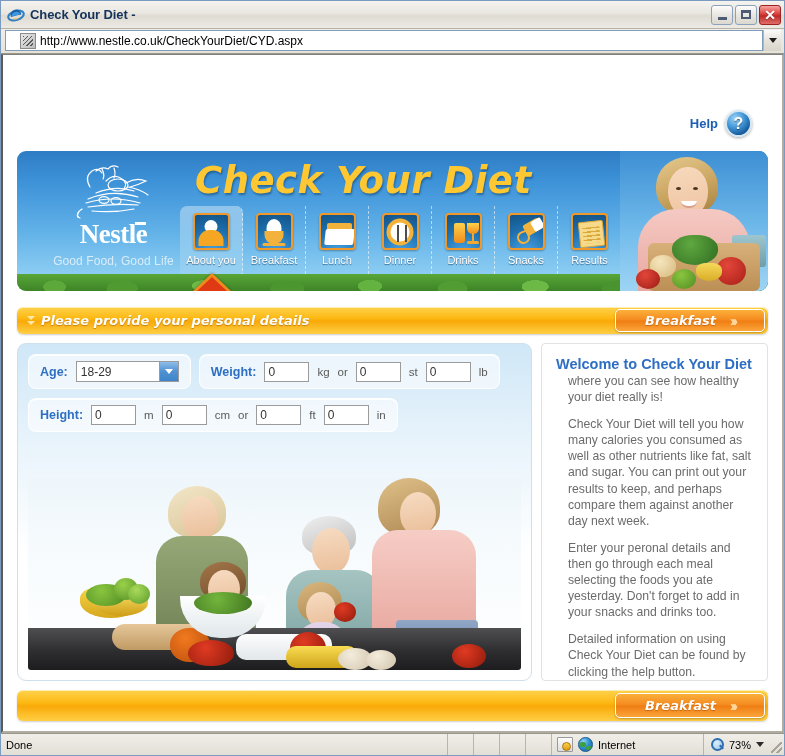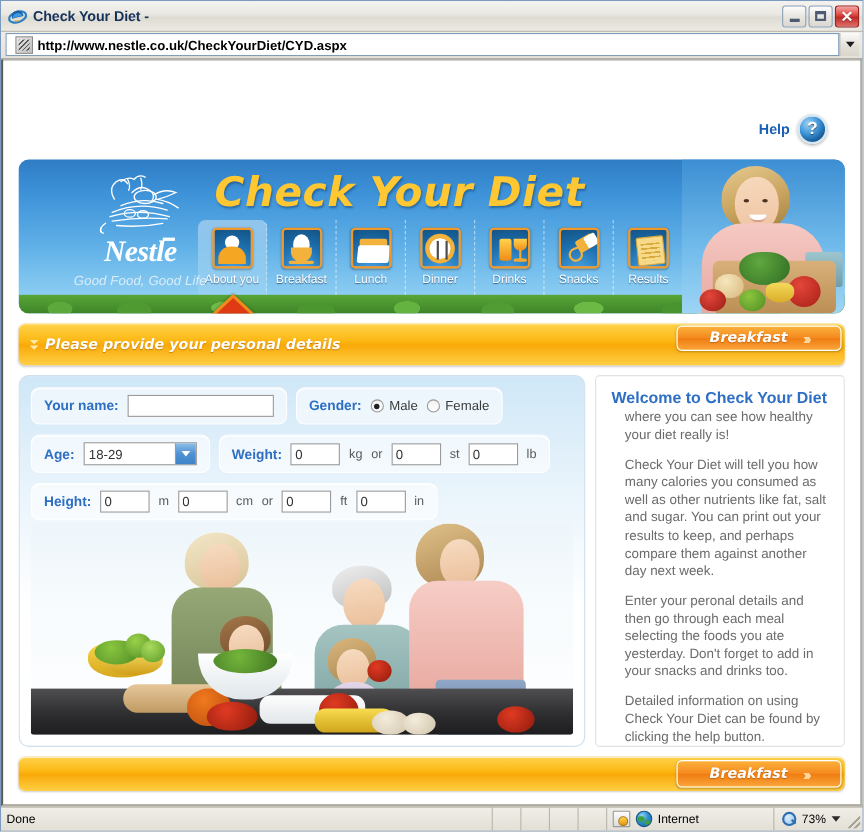--- a/index.html
+++ b/index.html
@@ -65,22 +65,21 @@
     display: flex; align-items: center;
     padding: 1px 3px 2px 4px;
     background: linear-gradient(180deg,#f0eee8 0%, #e5e2da 100%);
     border-bottom: 1px solid #9a9689;
   }
   .addr-field {
     flex: 1 1 auto; height: 21px;
     background: #fff;
     border: 1px solid #7f9db9;
     display: flex; align-items: center;
-    padding-left: 8px;
-    font-weight: bold;
+    padding-left: 14px;
   }
   .addr-icon {
     width: 16px; height: 16px; flex: 0 0 16px;
     margin-right: 4px;
     background: linear-gradient(135deg,#e8e8e8,#bdbdbd);
     border: 1px solid #8a8a8a;
     position: relative; overflow: hidden;
   }
   .addr-icon:before {
     content:""; position:absolute; left:2px; top:2px; right:2px; bottom:2px;
@@ -110,21 +109,21 @@
     background: #ffffff;
     border: 2px inset #b0aca0;
     border-top: 1px solid #808080;
     margin: 0;
     position: relative;
     overflow: hidden;
   }
   .page {
     position: absolute; inset: 0;
     background: #ffffff;
-    padding: 0 14px;
+    padding: 6px 14px;
   }
 
   
   .help-row {
     height: 90px;
     display: flex; align-items: flex-end; justify-content: flex-end;
     padding-bottom: 14px; padding-right: 16px;
   }
   .help-link { display: flex; align-items: center; gap: 7px; cursor: pointer; }
   .help-text {
@@ -159,24 +158,23 @@
       radial-gradient(ellipse 18px 8px at 25% 70%, #6fbb48 0 70%, transparent 72%),
       radial-gradient(ellipse 24px 12px at 36% 88%, #4c9630 0 70%, transparent 72%),
       radial-gradient(ellipse 17px 9px at 47% 72%, #64b341 0 70%, transparent 72%),
       radial-gradient(ellipse 21px 11px at 58% 86%, #529d33 0 70%, transparent 72%),
       radial-gradient(ellipse 19px 9px at 69% 74%, #6cb946 0 70%, transparent 72%),
       radial-gradient(ellipse 23px 12px at 80% 88%, #4a9430 0 70%, transparent 72%),
       radial-gradient(ellipse 18px 9px at 91% 73%, #63b240 0 70%, transparent 72%),
       linear-gradient(180deg,#59a637 0%, #3e8428 100%);
   }
   .nestle-logo {
-    position: absolute; left: 48px; top: 10px;
+    position: absolute; left: 34px; top: 10px;
     width: 125px; text-align: center;
     color: #fff;
-    font-style: italic;
   }
   .nest-mark { height: 62px; display:flex; align-items:center; justify-content:center; }
   .nestle-word {
     font-family: "Liberation Serif", serif;
     font-size: 27px; font-weight: bold; letter-spacing: -0.5px;
     line-height: 1; margin-top: -2px;
     position: relative; display: inline-block;
   }
   .nestle-word .macron {
     position: absolute; right: 1px; top: 1px;
@@ -313,22 +311,22 @@
   .ic-snack-wrap { position:absolute; left:22px; top:4px; width:11px;height:11px;background:#fff;border-radius:2px; transform: rotate(-30deg);}
   .ic-snack-tail { position:absolute; left:7px; top:16px; width:13px;height:13px;border:2.5px solid #f2b23c;border-radius:50% 0 50% 50%; transform: rotate(-20deg);}
   .ic-doc { position:absolute; left:6px; top:6px; width:25px;height:26px;background:#f7d98a;border:1px solid #d9a93c;border-radius:2px; transform: rotate(-6deg);}
   .ic-doc:before {
     content:""; position:absolute; left:3px; top:5px; right:3px; height:16px;
     background: repeating-linear-gradient(180deg, #d9a93c 0 1.5px, transparent 1.5px 4px);
   }
 
   
   .yellowbar {
-    margin-top: 9px;
-    height: 38px;
+    margin-top: 16px;
+    height: 27px;
     border-radius: 6px;
     background: linear-gradient(180deg,#ffd34d 0%, #fcb813 42%, #f9a908 52%, #ffcf45 100%);
     box-shadow: inset 0 1px 0 rgba(255,255,255,.6), 0 1px 2px rgba(0,0,0,.2);
     display: flex; align-items: center;
     padding-left: 10px;
     position: relative;
   }
   .yb-chevrons {
     display: flex; flex-direction: column; gap: 1px;
     margin-right: 6px; line-height: .6;
@@ -723,37 +721,20 @@
         <div class="next-btn">
           <span class="lbl">Breakfast</span>
           <span class="arrows">›››</span>
         </div>
       </div>
 
       <div class="content">
 
         <div class="panel-left">
 
-          <div class="frow">
-            <div class="fgroup">
-              <span class="flabel">Your name:</span>
-              <input class="fin name" type="text" value="" style="">
-            </div>
-            <div class="fgroup">
-              <span class="flabel">Gender:</span>
-              <span class="radio-wrap">
-                <span class="radio on"></span>
-                <span class="radio-lbl">Male</span>
-              </span>
-              <span class="radio-wrap">
-                <span class="radio"></span>
-                <span class="radio-lbl">Female</span>
-              </span>
-            </div>
-          </div>
 
           <div class="frow">
             <div class="fgroup">
               <span class="flabel">Age:</span>
               <span class="select">
                 <span class="sv">18-29</span>
                 <span class="sbtn">
                     <i></i>
                   </span>
               </span>

